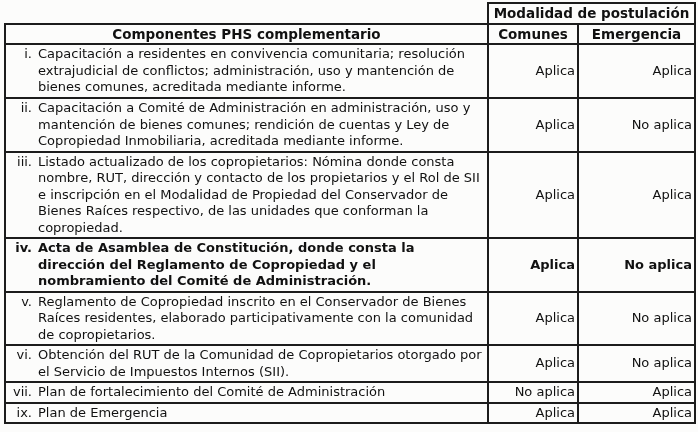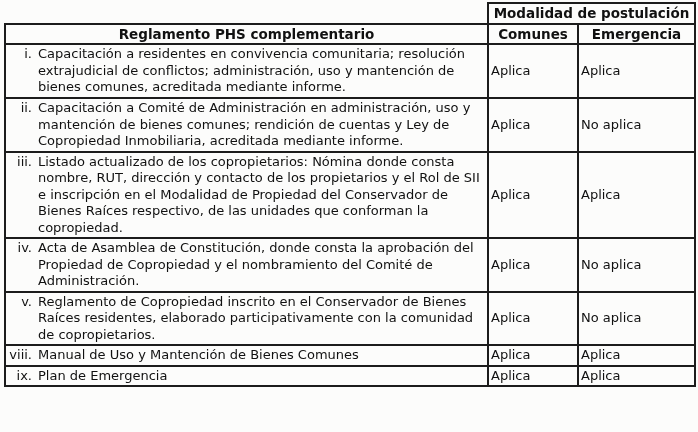--- a/index.html
+++ b/index.html
@@ -43,50 +43,50 @@
   }
   .cellflex{display:flex;align-items:flex-start;}
   .num{
     flex:0 0 30px;
     text-align:right;
     padding-right:6px;
     white-space:nowrap;
   }
   .txt{flex:1 1 auto;}
   td.val{
-    text-align:left;
+    text-align:right;
     padding:0 2px;
   }
   tr.rh1{height:20px;margin-top:7px;}
   tr.rh2{height:20px;}
   tr.r0{height:54px;}
   tr.r1{height:48px;}
   tr.r2{height:69px;}
-  tr.r3{height:52px;}
+  tr.r3{height:52px;font-weight:bold;}
   tr.r4{height:46px;}
   tr.r5{height:36px;}
   tr.r6,tr.r7,tr.r8,tr.r9{height:18px;}
 </style>
 </head>
 <body>
 
 <div class="sheet">
   <table>
     <colgroup>
       <col class="c-comp">
         <col class="c-fam">
         <col class="c-cop">
     </colgroup>
     <tbody>
       <tr class="rh1">
         <td class="blank"></td>
         <td class="hdr" colspan="2">Modalidad de postulación</td>
       </tr>
       <tr class="rh2">
-        <td class="hdr">Reglamento PHS complementario</td>
+        <td class="hdr">Componentes PHS complementario</td>
         <td class="hdr">Comunes</td>
         <td class="hdr">Emergencia</td>
       </tr>
 
       <tr class="r0">
         <td class="comp">
           <div class="cellflex">
             <span class="num">i.</span>
             <span class="txt">Capacitación a residentes en convivencia comunitaria; resolución extrajudicial de conflictos; administración, uso y mantención de bienes comunes, acreditada mediante informe.</span>
           </div>
@@ -114,50 +114,60 @@
           </div>
         </td>
         <td class="val">Aplica</td>
         <td class="val">Aplica</td>
       </tr>
 
       <tr class="r3">
         <td class="comp">
           <div class="cellflex">
             <span class="num">iv.</span>
-            <span class="txt">Acta de Asamblea de Constitución, donde consta la aprobación del Propiedad de Copropiedad y el nombramiento del Comité de Administración.</span>
+            <span class="txt">Acta de Asamblea de Constitución, donde consta la dirección del Reglamento de Copropiedad y el nombramiento del Comité de Administración.</span>
           </div>
         </td>
         <td class="val">Aplica</td>
         <td class="val">No aplica</td>
       </tr>
 
       <tr class="r4">
         <td class="comp">
           <div class="cellflex">
             <span class="num">v.</span>
             <span class="txt">Reglamento de Copropiedad inscrito en el Conservador de Bienes Raíces residentes, elaborado participativamente con la comunidad de copropietarios.</span>
           </div>
         </td>
         <td class="val">Aplica</td>
         <td class="val">No aplica</td>
       </tr>
 
-
-
-      <tr class="r7">
+      <tr class="r5">
         <td class="comp">
           <div class="cellflex">
-            <span class="num">viii.</span>
-            <span class="txt">Manual de Uso y Mantención de Bienes Comunes</span>
+            <span class="num">vi.</span>
+            <span class="txt">Obtención del RUT de la Comunidad de Copropietarios otorgado por el Servicio de Impuestos Internos (SII).</span>
           </div>
         </td>
         <td class="val">Aplica</td>
+        <td class="val">No aplica</td>
+      </tr>
+
+      <tr class="r6">
+        <td class="comp">
+          <div class="cellflex">
+            <span class="num">vii.</span>
+            <span class="txt">Plan de fortalecimiento del Comité de Administración</span>
+          </div>
+        </td>
+        <td class="val">No aplica</td>
         <td class="val">Aplica</td>
       </tr>
+
 
       <tr class="r8">
         <td class="comp">
           <div class="cellflex">
             <span class="num">ix.</span>
             <span class="txt">Plan de Emergencia</span>
           </div>
         </td>
         <td class="val">Aplica</td>
         <td class="val">Aplica</td>

